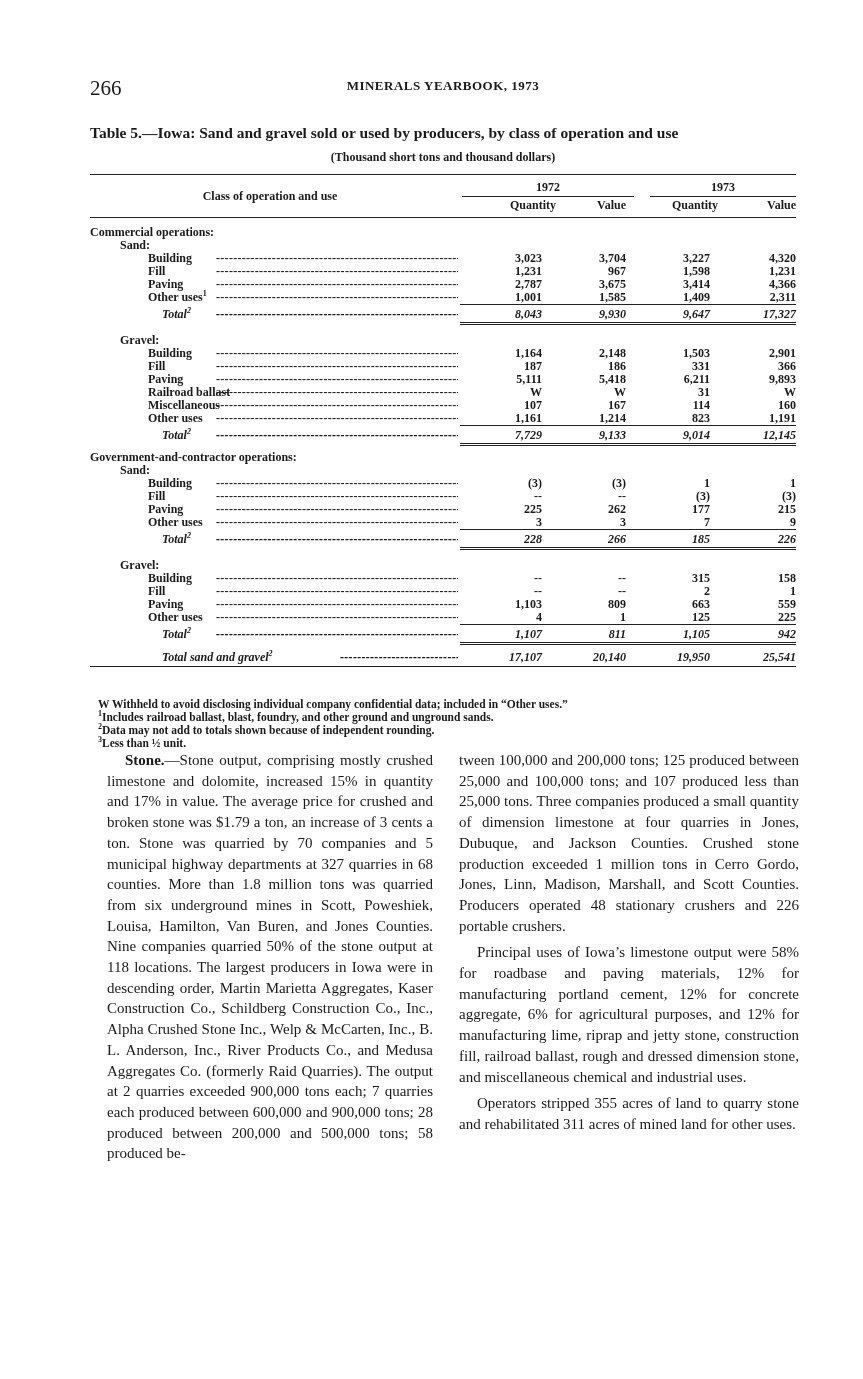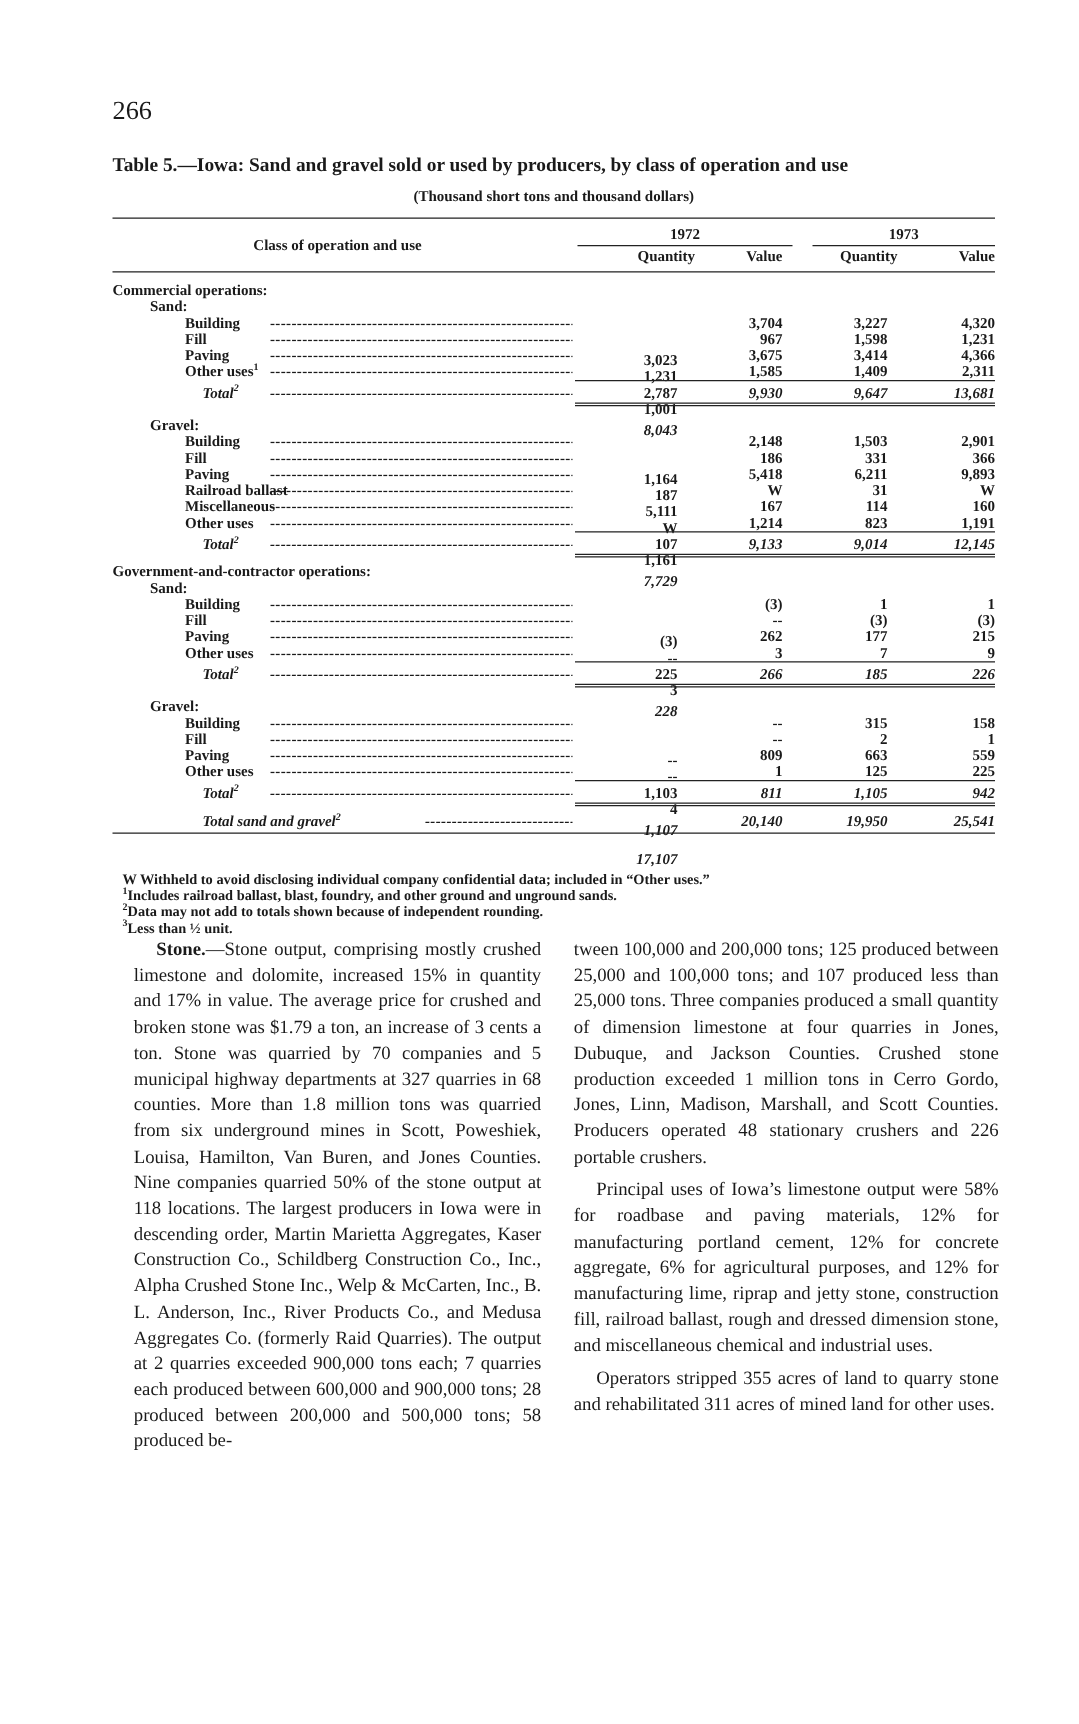--- a/index.html
+++ b/index.html
@@ -14,40 +14,41 @@
   .head { position: absolute; top: 176px; left: 90px; width: 706px; height: 42px; }
   .head .col-label { position: absolute; left: 0; width: 360px; top: 13px; text-align: center; font-size: 12px; }
   .head .yr { position: absolute; top: 4px; text-align: center; font-size: 12px; border-bottom: 1px solid #222; padding-bottom: 1px; }
   .head .sub { position: absolute; top: 22px; text-align: right; font-size: 12px; }
   .rule-head { position: absolute; top: 217px; left: 90px; width: 706px; border-top: 1.5px solid #222; }
   .rows { position: absolute; top: 226px; left: 90px; width: 706px; }
   .row { position: relative; height: 13px; line-height: 13px; font-size: 12px; white-space: nowrap; }
   .row .lbl { position: absolute; left: 0; }
   .row .dots { position: absolute; top: 0; letter-spacing: 0.3px; overflow: hidden; white-space: nowrap; }
   .row .v { position: absolute; text-align: right; }
-  .c1 { left: 392px; width: 60px; margin-top: 30px; } .c2 { left: 480px; width: 56px; } .c3 { left: 558px; width: 62px; } .c4 { left: 646px; width: 60px; }
+  .c1 { left: 392px; width: 60px; } .c2 { left: 480px; width: 56px; } .c3 { left: 558px; width: 62px; } .c4 { left: 646px; width: 60px; }
   .sup { font-size: 8px; vertical-align: super; line-height: 0; }
   .total-row { margin-top: 4px; height: 14px; font-style: italic; }
   .sep-single { position: absolute; left: 370px; width: 336px; border-top: 1px solid #222; }
   .sep-double { position: absolute; left: 370px; width: 336px; border-top: 3px double #222; }
   .footnotes { position: absolute; top: 674px; left: 90px; width: 710px; font-family: "Liberation Serif", serif; font-weight: bold; font-size: 11.5px; line-height: 13px; margin-top: 24px; }
   .footnotes .fn { padding-left: 8px; white-space: nowrap; }
   .rule-bottom { position: absolute; top: 666px; left: 90px; width: 706px; border-top: 1.5px solid #222; }
   .col-text { position: absolute; font-family: "Liberation Serif", serif; font-size: 15px; line-height: 20.7px; text-align: justify; }
   .col-left { top: 750px; left: 107px; width: 326px; }
   .col-right { top: 750px; left: 459px; width: 340px; }
   .col-text p { margin: 0; }
   .col-text p.indent { text-indent: 18px; margin-top: 6px; }
   .col-text .lead { font-weight: bold; }
 </style>
 </head>
 <body>
 
 <div class="page-header">
   <span class="page-number">266</span>
+  <div class="running-title">MINERALS YEARBOOK, 1973</div>
 </div>
 
 <div class="table-title">Table 5.—Iowa:  Sand and gravel sold or used by producers, by class of operation and use</div>
 <div class="table-subtitle">(Thousand short tons and thousand dollars)</div>
 
 <div class="rule-top"></div>
 <div class="head table-wrap" style="top:176px;">
   <div class="col-label">Class of operation and use</div>
   <div class="yr" style="left:372px;width:172px;">1972</div>
   <div class="yr" style="left:560px;width:146px;">1973</div>
@@ -99,21 +100,21 @@
     </div>
     <div style="position: relative; height: 1px;">
       <div class="sep-single" style="top: 0px;"></div>
     </div>
     <div class="row total-row" style="margin-top: 3px;">
       <span class="lbl" style="left: 72px;"><span>Total</span><span class="sup">2</span></span>
       <span class="dots" style="left: 126px; width: 242px;">--------------------------------------------------------------------------------</span>
       <span class="v c1">8,043</span>
       <span class="v c2">9,930</span>
       <span class="v c3">9,647</span>
-      <span class="v c4">13,681</span>
+      <span class="v c4">17,327</span>
     </div>
     <div style="position: relative; height: 5px;">
       <div class="sep-double" style="top: 0px;"></div>
     </div>
     <div style="height: 3px;"></div>
     <div style="height: 4px;"></div>
     <div class="row">
       <span class="lbl" style="left: 30px;">Gravel:</span>
     </div>
     <div class="row">

